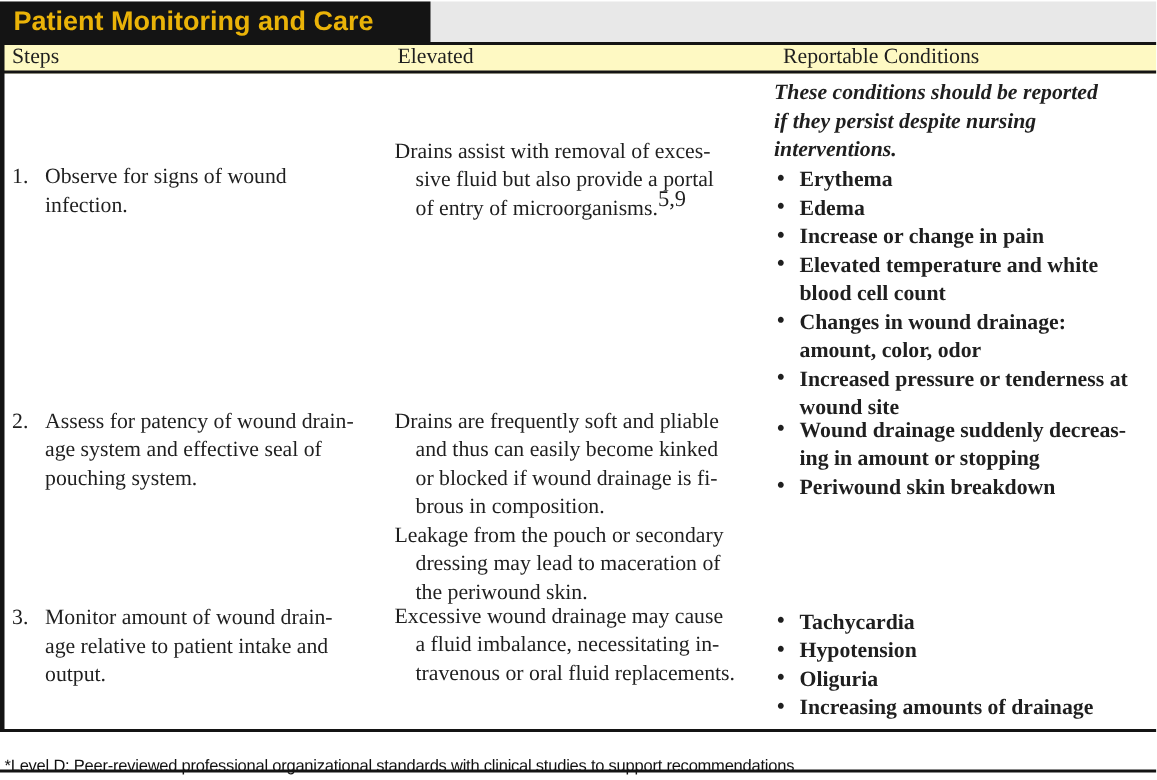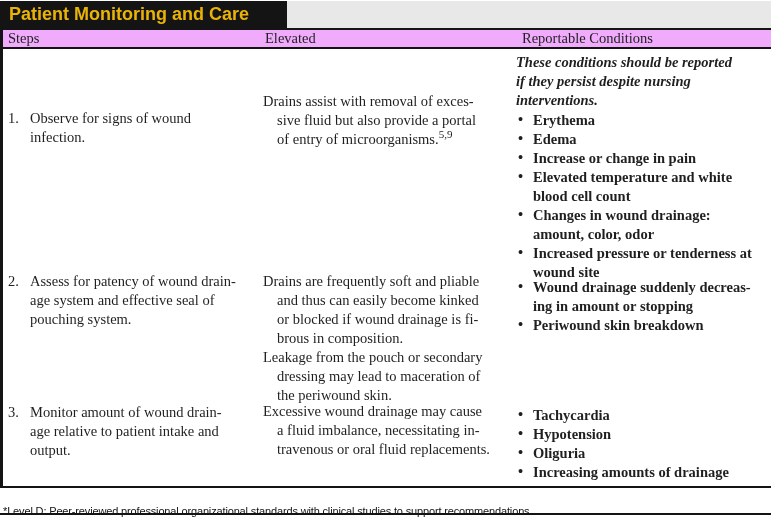--- a/index.html
+++ b/index.html
@@ -12,40 +12,40 @@
   .title-strip { position:absolute; top:1px; left:0; width:771px; height:27px; background:#e8e8e8; }
   .title-bar {
     position:absolute; top:1px; left:0; width:287px; height:27px; background:#141414;
     box-sizing:border-box; padding-left:9px;
     font-family:"Liberation Sans","DejaVu Sans",sans-serif;
     font-weight:bold; font-size:18px; line-height:27px; color:#eab308;
     white-space:nowrap;
   }
   
   .header-row {
-    position:absolute; top:28px; left:0; width:771px; height:17px; background:#f0abfc;
+    position:absolute; top:28px; left:0; width:771px; height:17px; background:#fef9c3;
     border-top:2px solid #141414; border-bottom:2px solid #141414;
   }
   .col-h { position:absolute; top:0; font-size:14.5px; line-height:17px; color:#1f1f1f; white-space:nowrap; }
   .col-h1 { left:8px; }
   .col-h2 { left:265px; }
   .col-h3 { left:522px; }
   
   .left-border { position:absolute; top:28px; left:0; width:2.5px; height:459px; background:#141414; }
   .cell { position:absolute; font-size:14.5px; line-height:19px; }
   .c1 { left:8px;  width:246px; }
   .c2 { left:263px; width:248px; }
   .c3 { left:516px; width:250px;font-weight:bold; }
   .para { margin:0; }
   .ml { white-space:pre; }
   .italic-note { font-style:italic; }
   .hang { padding-left:14px; text-indent:-14px; }
   .step-num { position:absolute; left:0; top:0; }
   .step-text { padding-left:22px; }
-  sup.cite { font-size:11px; line-height:0; vertical-align:super; }
+  sup.cite { font-size:15px; line-height:0; vertical-align:super; }
   ul.cond-list { list-style:none; margin:0; padding:0; }
   .cond-item { position:relative; padding-left:17px; margin:0; }
   .bullet { position:absolute; left:2px; top:-1px; }
   .cond-text { display:block; }
   
   .hline { position:absolute; left:0; width:771px; height:2px; background:#141414; }
   .body-bottom-line { top:486px; }
   .footnote {
     position:absolute; top:504px; left:3px; width:765px;
     font-family:"Liberation Sans","DejaVu Sans",sans-serif;

